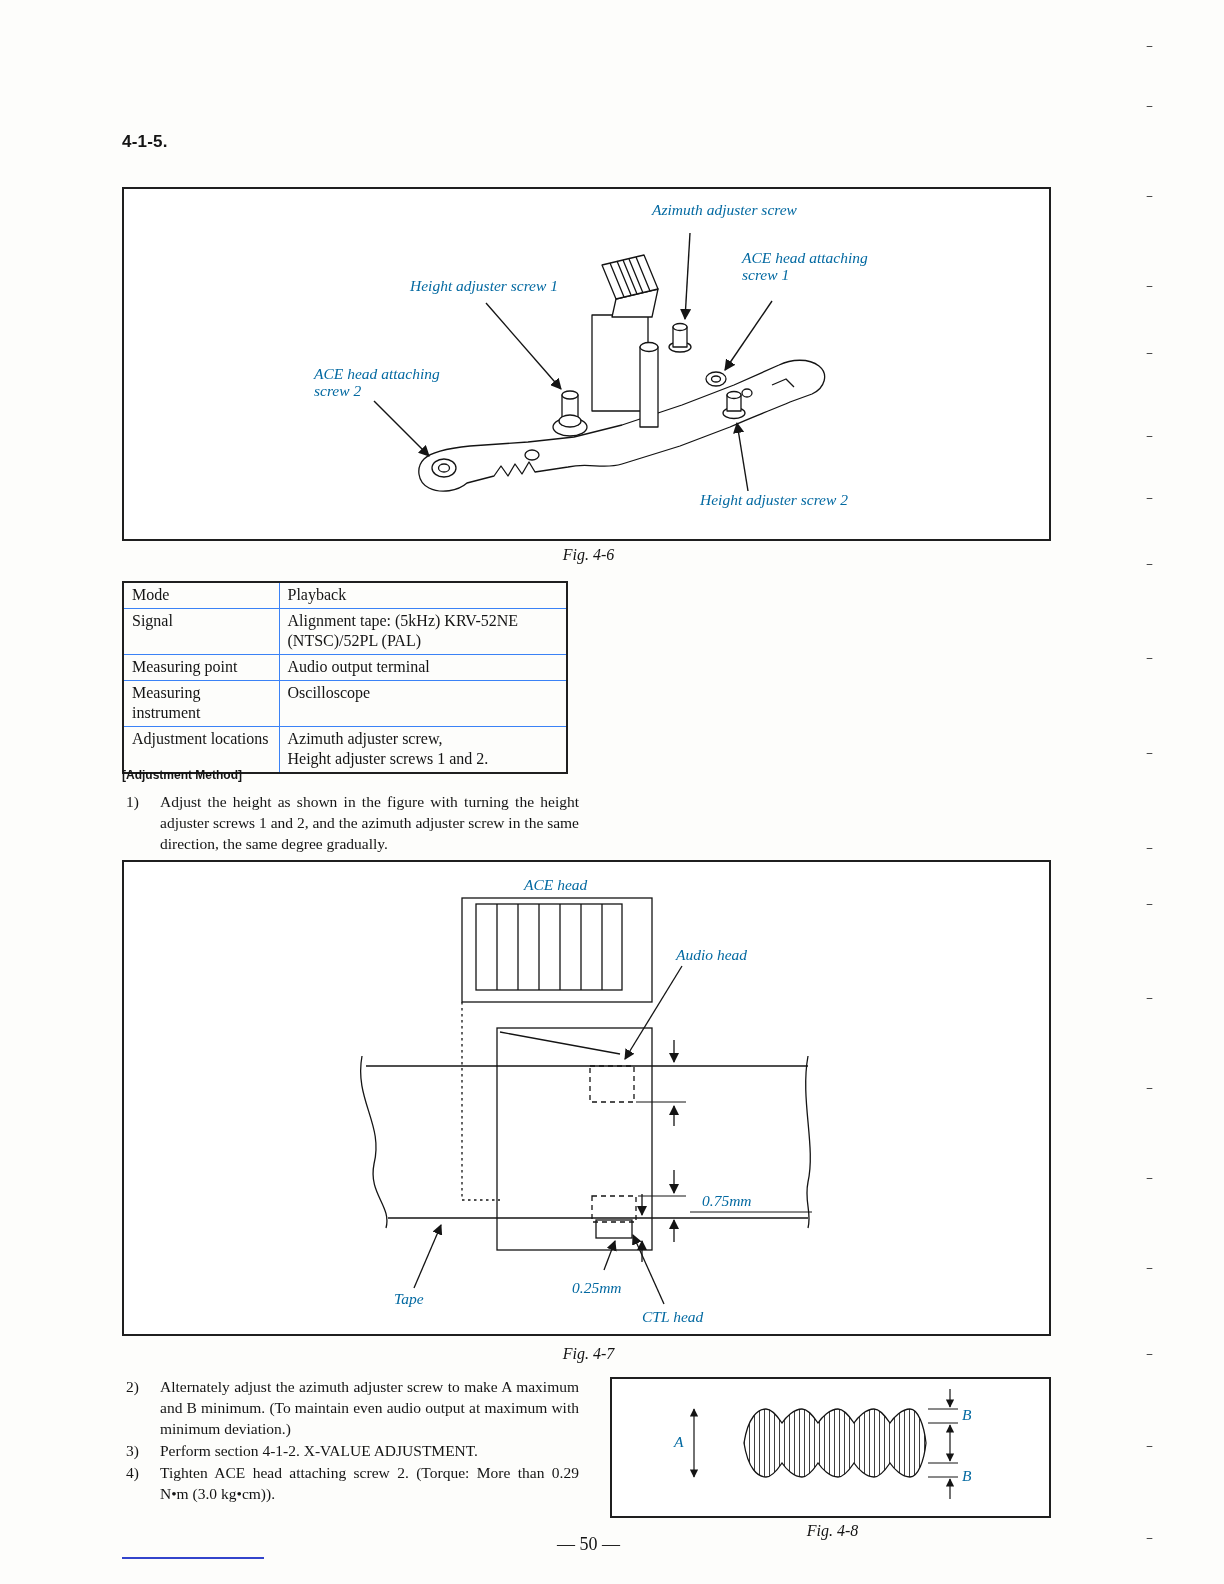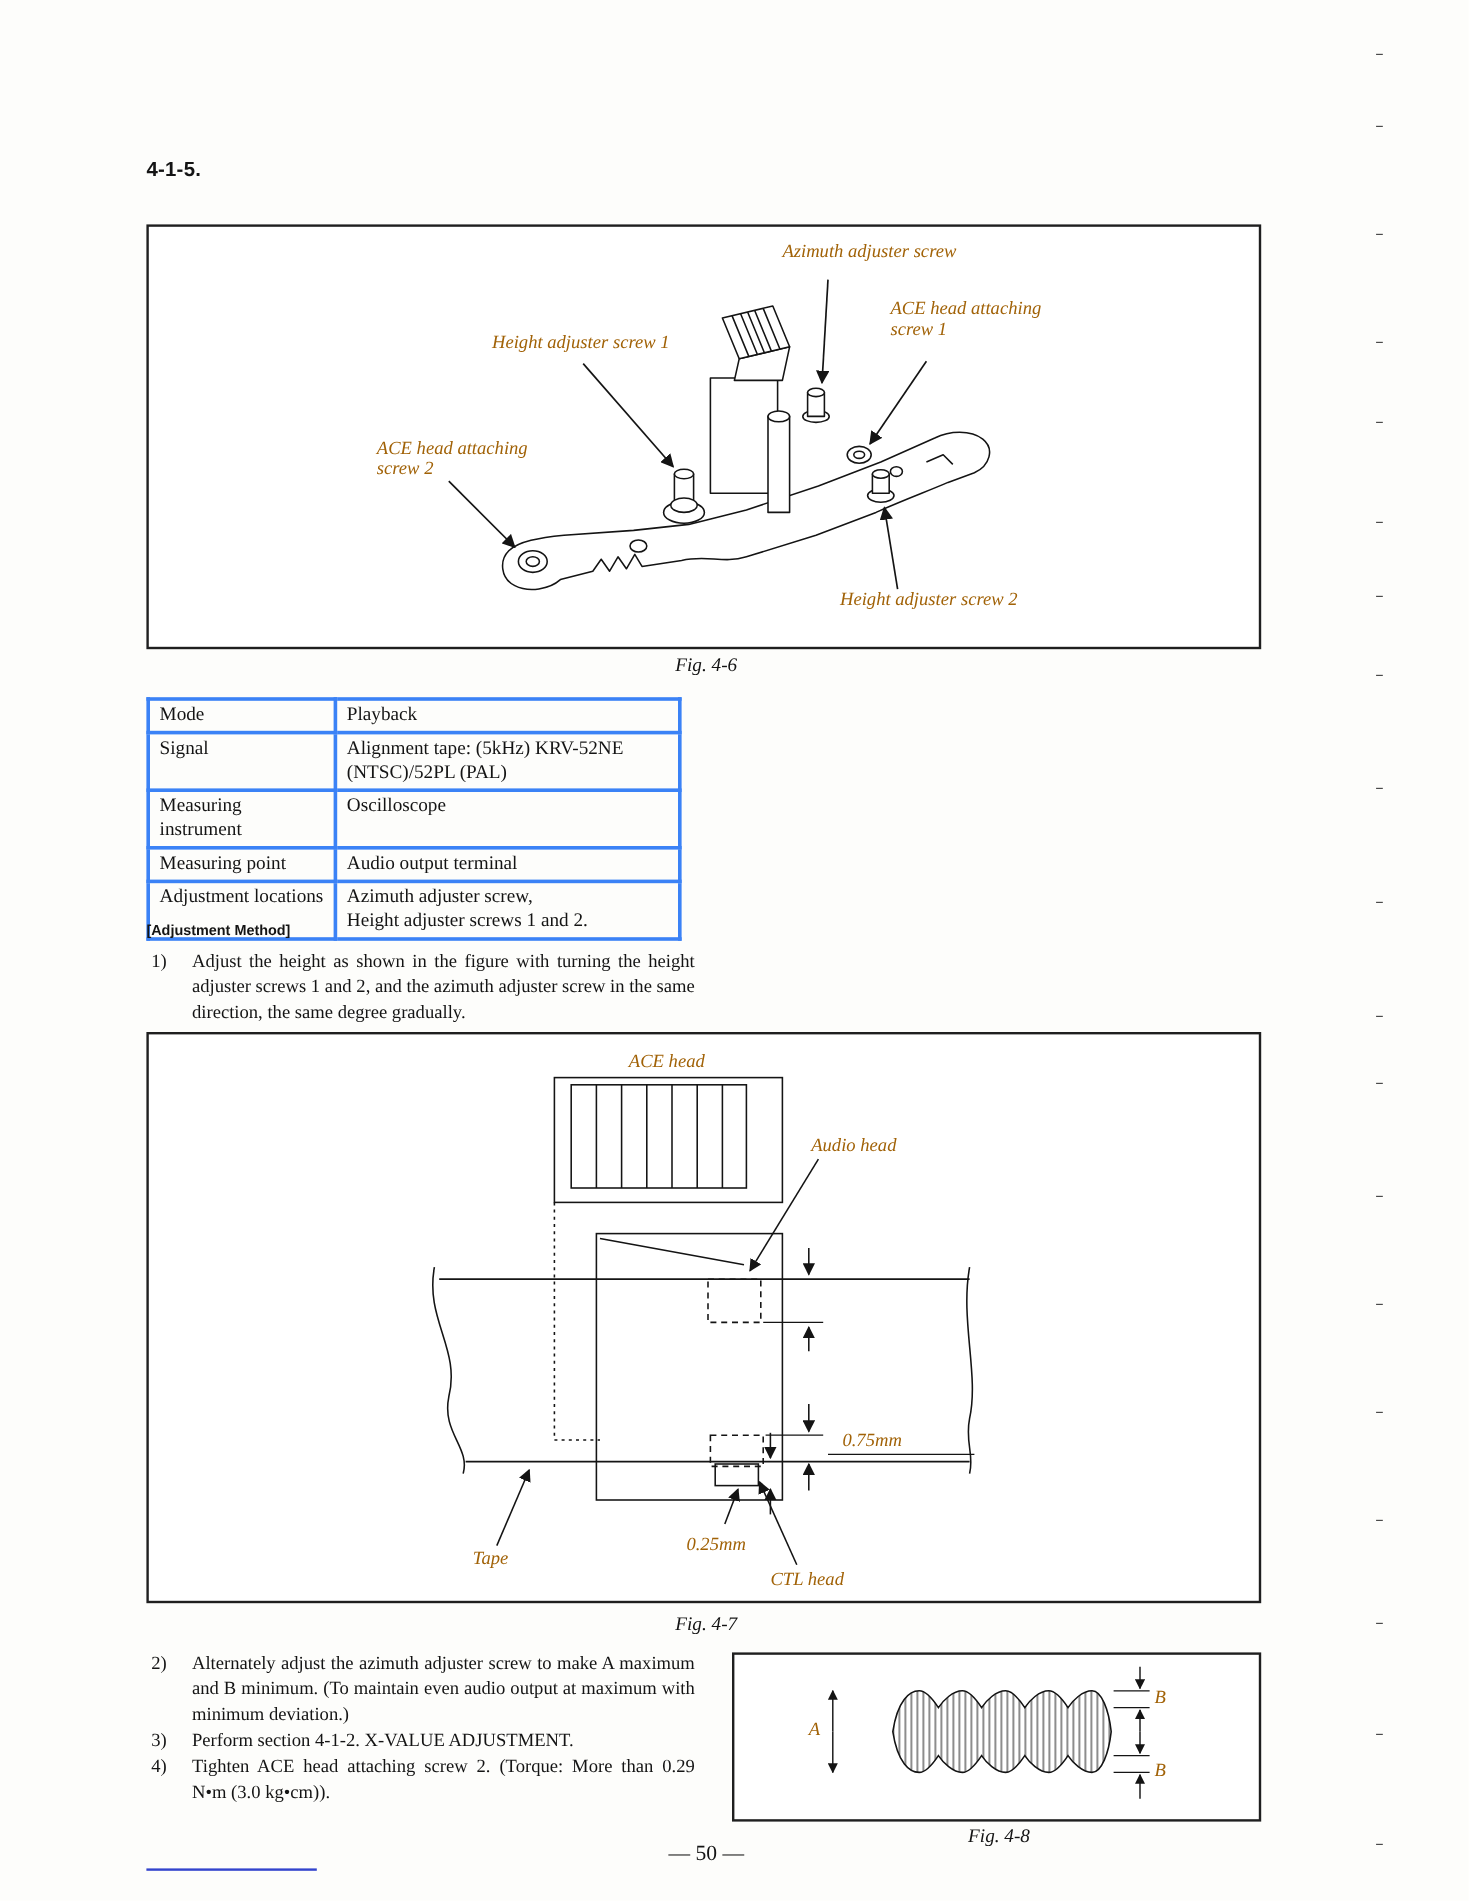--- a/index.html
+++ b/index.html
@@ -21,33 +21,33 @@
   .method-heading {
     position:absolute; left:122px; top:768px;
     font-family:"Liberation Sans", sans-serif; font-weight:700; font-size:12px;
   }
 
   
   .figbox { position:absolute; border:2px solid #1f1f1f; background:#fff; }
   .figbox svg { position:absolute; left:0; top:0; }
   .figlabel {
     position:absolute; font-style:italic; font-size:15.5px; line-height:17px;
-    white-space:nowrap; color:#a16207;
+    white-space:nowrap; color:#0369a1;
   }
   .fig-caption {
     position:absolute; text-align:center; font-style:italic; font-size:16px;
   }
 
   
   .spec-table {
     position:absolute; left:122px; top:581px; width:446px;
     border-collapse:collapse; border:2px solid #1f1f1f; font-size:16px;
   }
   .spec-table td {
-    border:3px solid #3b82f6; vertical-align:top;
+    border:1px solid #3b82f6; vertical-align:top;
     padding:2px 8px 3px 8px; line-height:20px;
   }
   .spec-table td.lbl { width:156px; }
 
   
   .steps-flow { position:absolute; font-size:15.5px; line-height:21px; }
   .step { position:relative; margin-bottom:1px; }
   .stepnum { position:absolute; left:2px; top:0; }
   .steptext { margin-left:36px; text-align:justify; }
 
@@ -149,30 +149,30 @@
         </td>
       </tr>
       <tr>
         <td class="lbl">Signal</td>
         <td class="val">
           <div>Alignment tape: (5kHz) KRV-52NE</div>
           <div>(NTSC)/52PL (PAL)</div>
         </td>
       </tr>
       <tr>
+        <td class="lbl">Measuring point</td>
+        <td class="val">
+          <div>Audio output terminal</div>
+          <div></div>
+        </td>
+      </tr>
+      <tr>
         <td class="lbl">Measuring instrument</td>
         <td class="val">
           <div>Oscilloscope</div>
-          <div></div>
-        </td>
-      </tr>
-      <tr>
-        <td class="lbl">Measuring point</td>
-        <td class="val">
-          <div>Audio output terminal</div>
           <div></div>
         </td>
       </tr>
       <tr>
         <td class="lbl">Adjustment locations</td>
         <td class="val">
           <div>Azimuth adjuster screw,</div>
           <div>Height adjuster screws 1 and 2.</div>
         </td>
       </tr>

